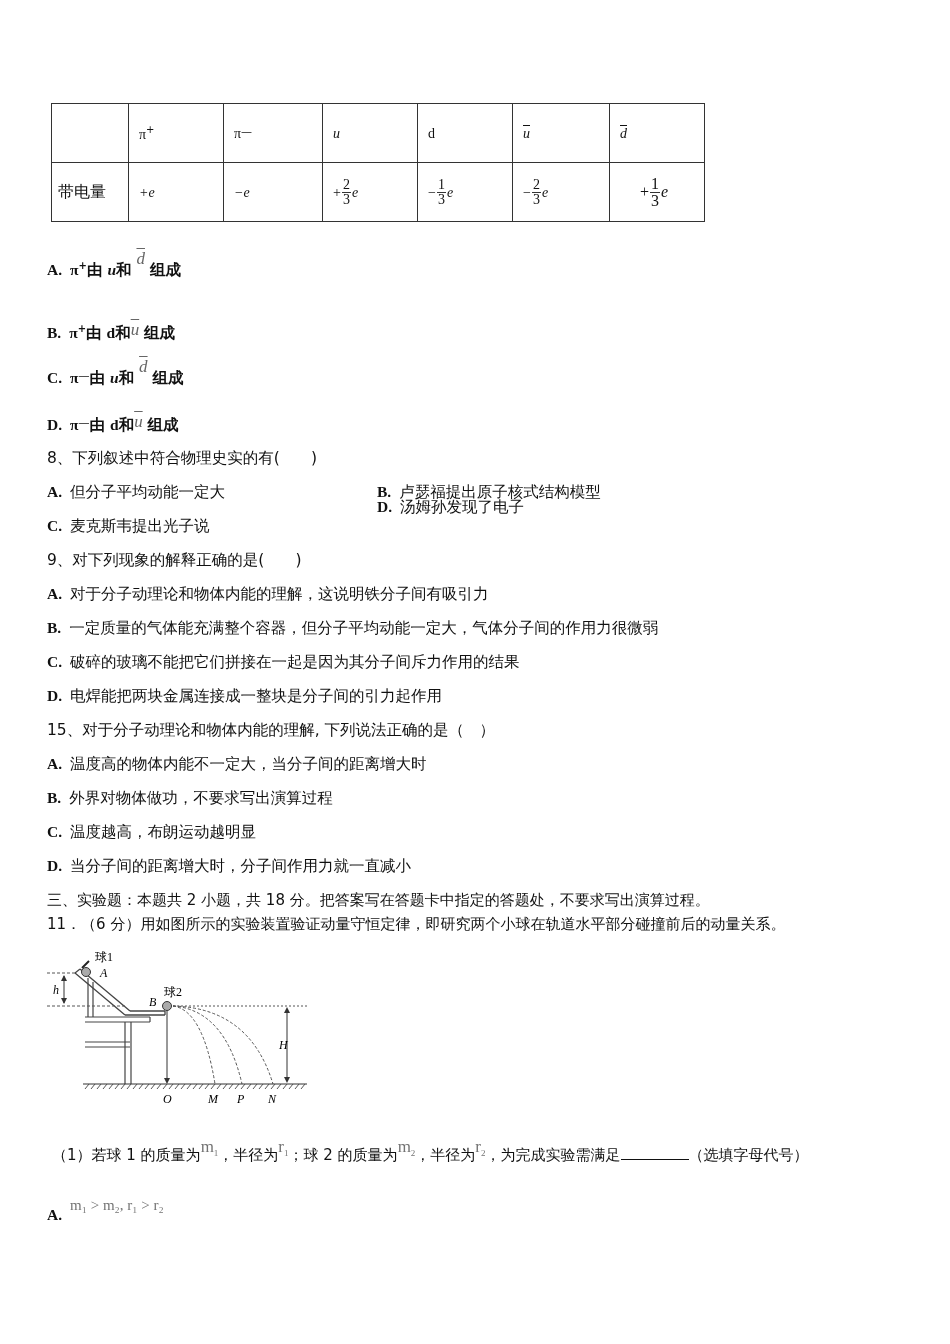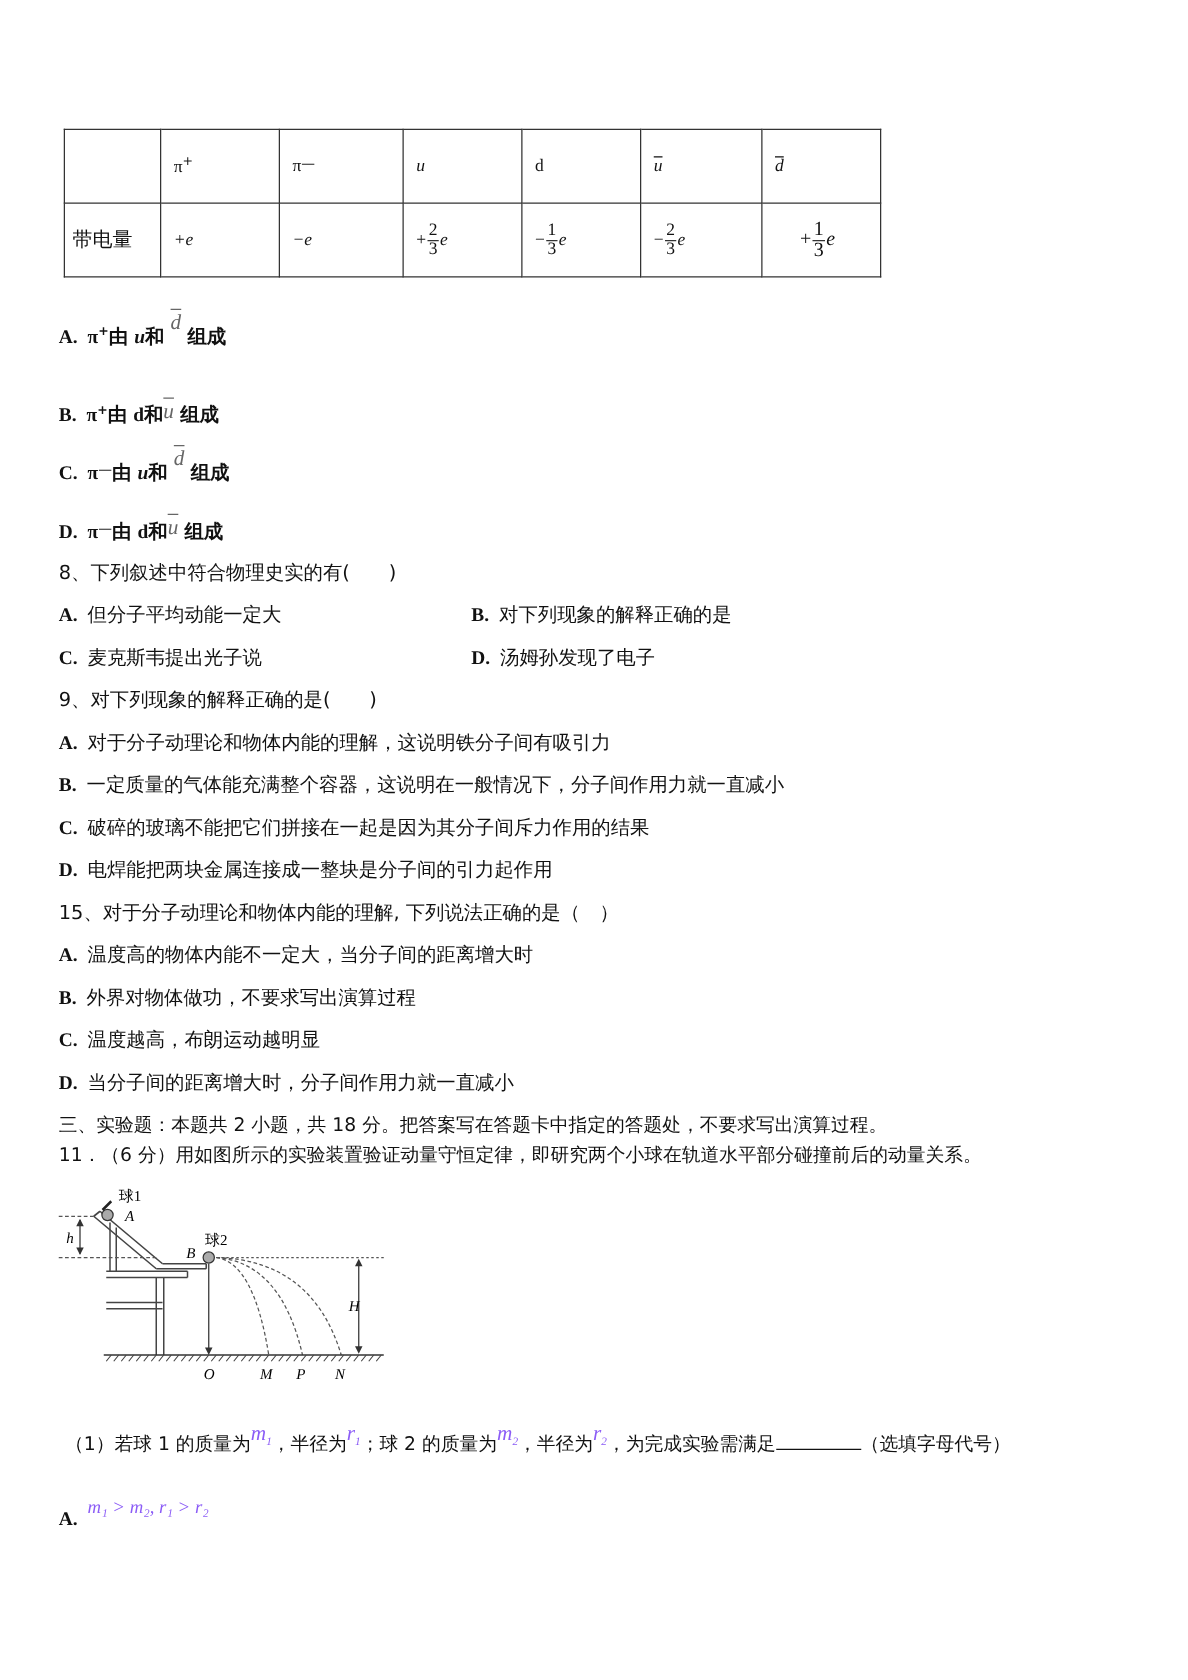--- a/index.html
+++ b/index.html
@@ -5,21 +5,21 @@
   html, body { margin: 0; padding: 0; background: #ffffff; }
   body { width: 950px; height: 1344px; position: relative; overflow: hidden;
          font-family: "DejaVu Sans", "Liberation Sans", sans-serif; color: #111; }
   .abs { position: absolute; }
   .line { position: absolute; left: 47px; font-size: 15.5px; line-height: 20px; white-space: nowrap; }
   .opt-letter { font-family: "Liberation Serif", serif; font-weight: bold; margin-right: 8px; }
   .bold { font-weight: bold; }
   .serif { font-family: "Liberation Serif", serif; }
   .ital { font-family: "Liberation Serif", serif; font-style: italic; }
   .over { text-decoration: overline; }
-  .math-grey { color: #8b5cf6; font-family: "Liberation Serif", serif; font-style: italic; }
+  .math-grey { color: #737373; font-family: "Liberation Serif", serif; }
   table.charge { position: absolute; left: 51px; top: 103px; border-collapse: collapse; }
   table.charge td { border: 1.5px solid #333; height: 58px; padding: 0 0 0 10px; font-size: 14px; vertical-align: middle; }
   .frac { display: inline-flex; flex-direction: column; align-items: center; vertical-align: middle;
           font-family: "Liberation Serif", serif; font-size: 14px; line-height: 14px; margin: 0 1px; }
   .frac .num { border-bottom: 1px solid #333; padding: 0 1px; }
   .sign { font-family: "Liberation Serif", serif; }
   .e { font-family: "Liberation Serif", serif; font-style: italic; }
   .sup-mark { font-size: 10px; vertical-align: super; }
   .high-sym { font-family: "Liberation Serif", serif; font-style: italic; color: #666; font-size: 17px; position: relative; }
   .blank { display: inline-block; width: 68px; border-bottom: 1.5px solid #111; height: 14px; vertical-align: baseline; }
@@ -104,35 +104,35 @@
   <span class="opt-letter">D.</span><span class="bold serif">π</span><span style="font-size:11px;vertical-align:4px">—</span><span class="bold">由</span>
   <span class="bold serif">d</span><span class="bold">和</span><span class="high-sym over" style="top:-3px">u</span>
   <span class="bold">组成</span>
 </div>
 
 <div class="line" style="top:448px">8、下列叙述中符合物理史实的有(　　)</div>
 <div class="line" style="top:482px">
   <span class="opt-letter">A.</span><span>但分子平均动能一定大</span>
 </div>
 <div class="line" style="top:482px;left:377px">
-  <span class="opt-letter">B.</span><span>对下列现象的解释正确的是</span>
+  <span class="opt-letter">B.</span><span>卢瑟福提出原子核式结构模型</span>
 </div>
 <div class="line" style="top:516px">
   <span class="opt-letter">C.</span><span>麦克斯韦提出光子说</span>
 </div>
-<div class="line" style="top:516px;left:377px">
+<div class="line" style="top:497px;left:377px">
   <span class="opt-letter">D.</span><span>汤姆孙发现了电子</span>
 </div>
 
 <div class="line" style="top:550px">9、对下列现象的解释正确的是(　　)</div>
 <div class="line" style="top:584px">
   <span class="opt-letter">A.</span><span>对于分子动理论和物体内能的理解，这说明铁分子间有吸引力</span>
 </div>
 <div class="line" style="top:618px">
-  <span class="opt-letter">B.</span><span>一定质量的气体能充满整个容器，这说明在一般情况下，分子间作用力就一直减小</span>
+  <span class="opt-letter">B.</span><span>一定质量的气体能充满整个容器，但分子平均动能一定大，气体分子间的作用力很微弱</span>
 </div>
 <div class="line" style="top:652px">
   <span class="opt-letter">C.</span><span>破碎的玻璃不能把它们拼接在一起是因为其分子间斥力作用的结果</span>
 </div>
 <div class="line" style="top:686px">
   <span class="opt-letter">D.</span><span>电焊能把两块金属连接成一整块是分子间的引力起作用</span>
 </div>
 
 <div class="line" style="top:720px">15、对于分子动理论和物体内能的理解, 下列说法正确的是（　）</div>
 <div class="line" style="top:754px">

